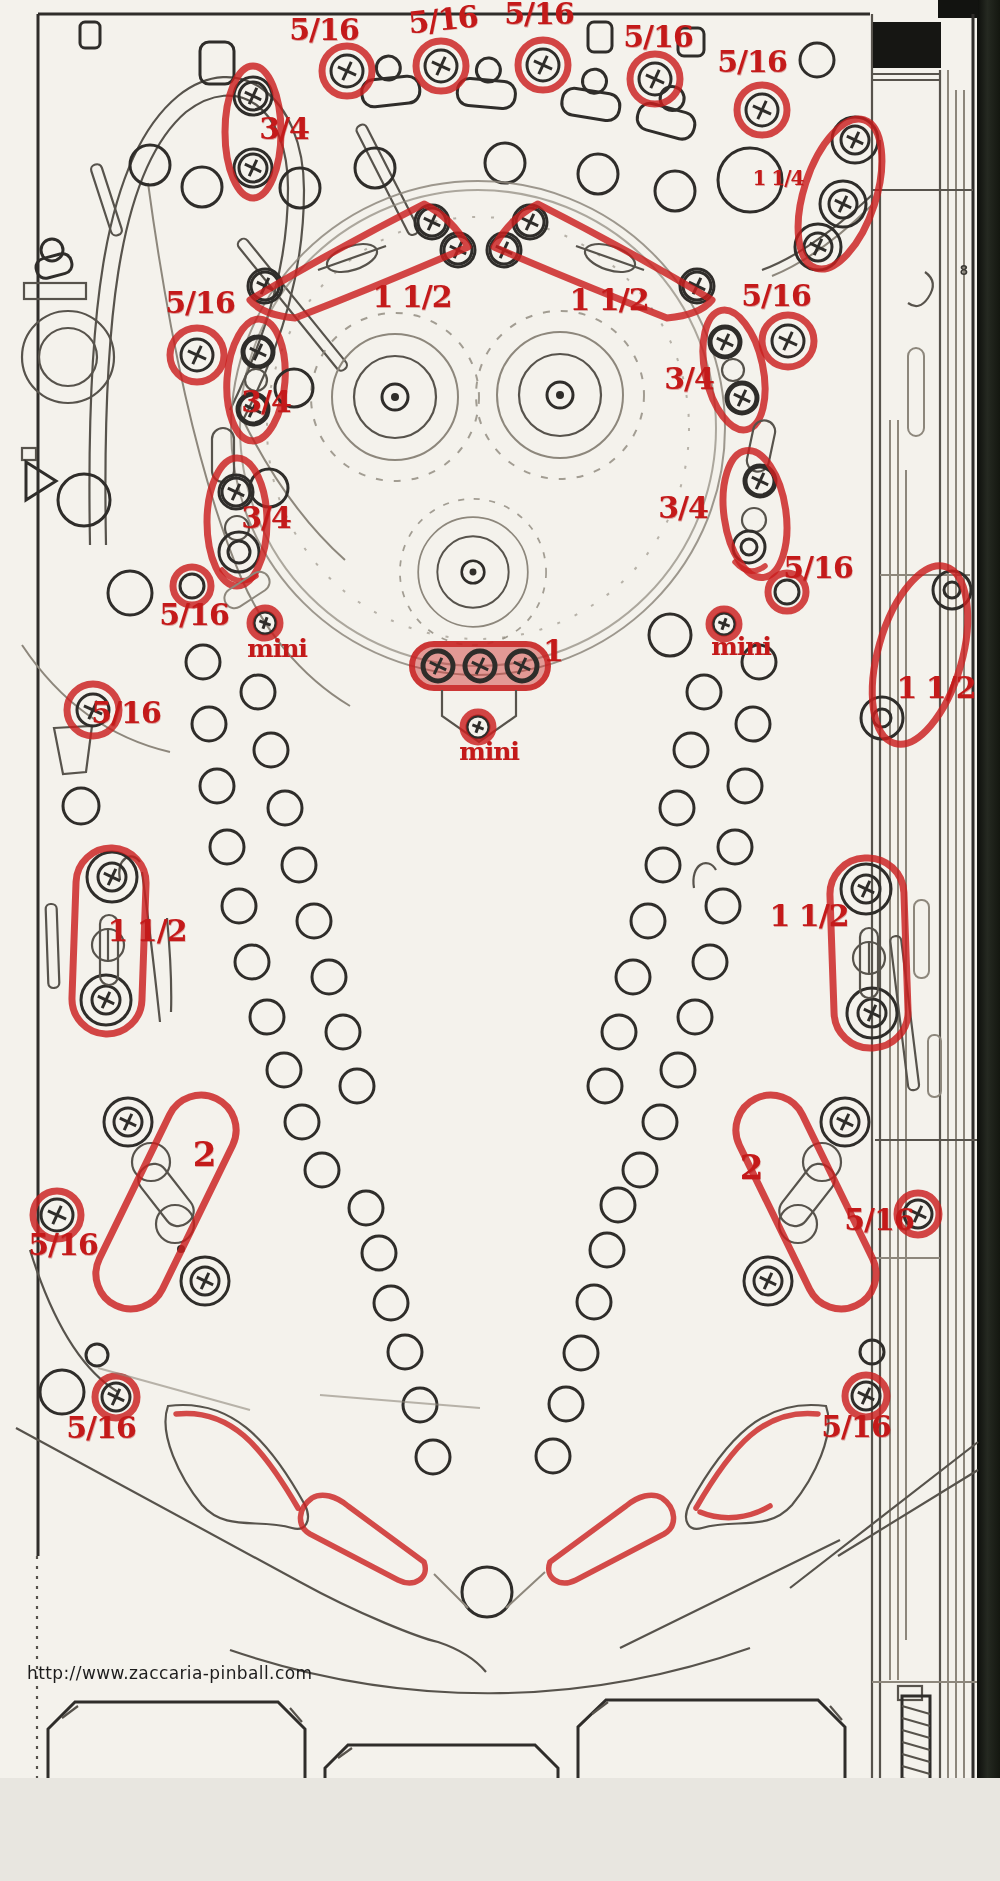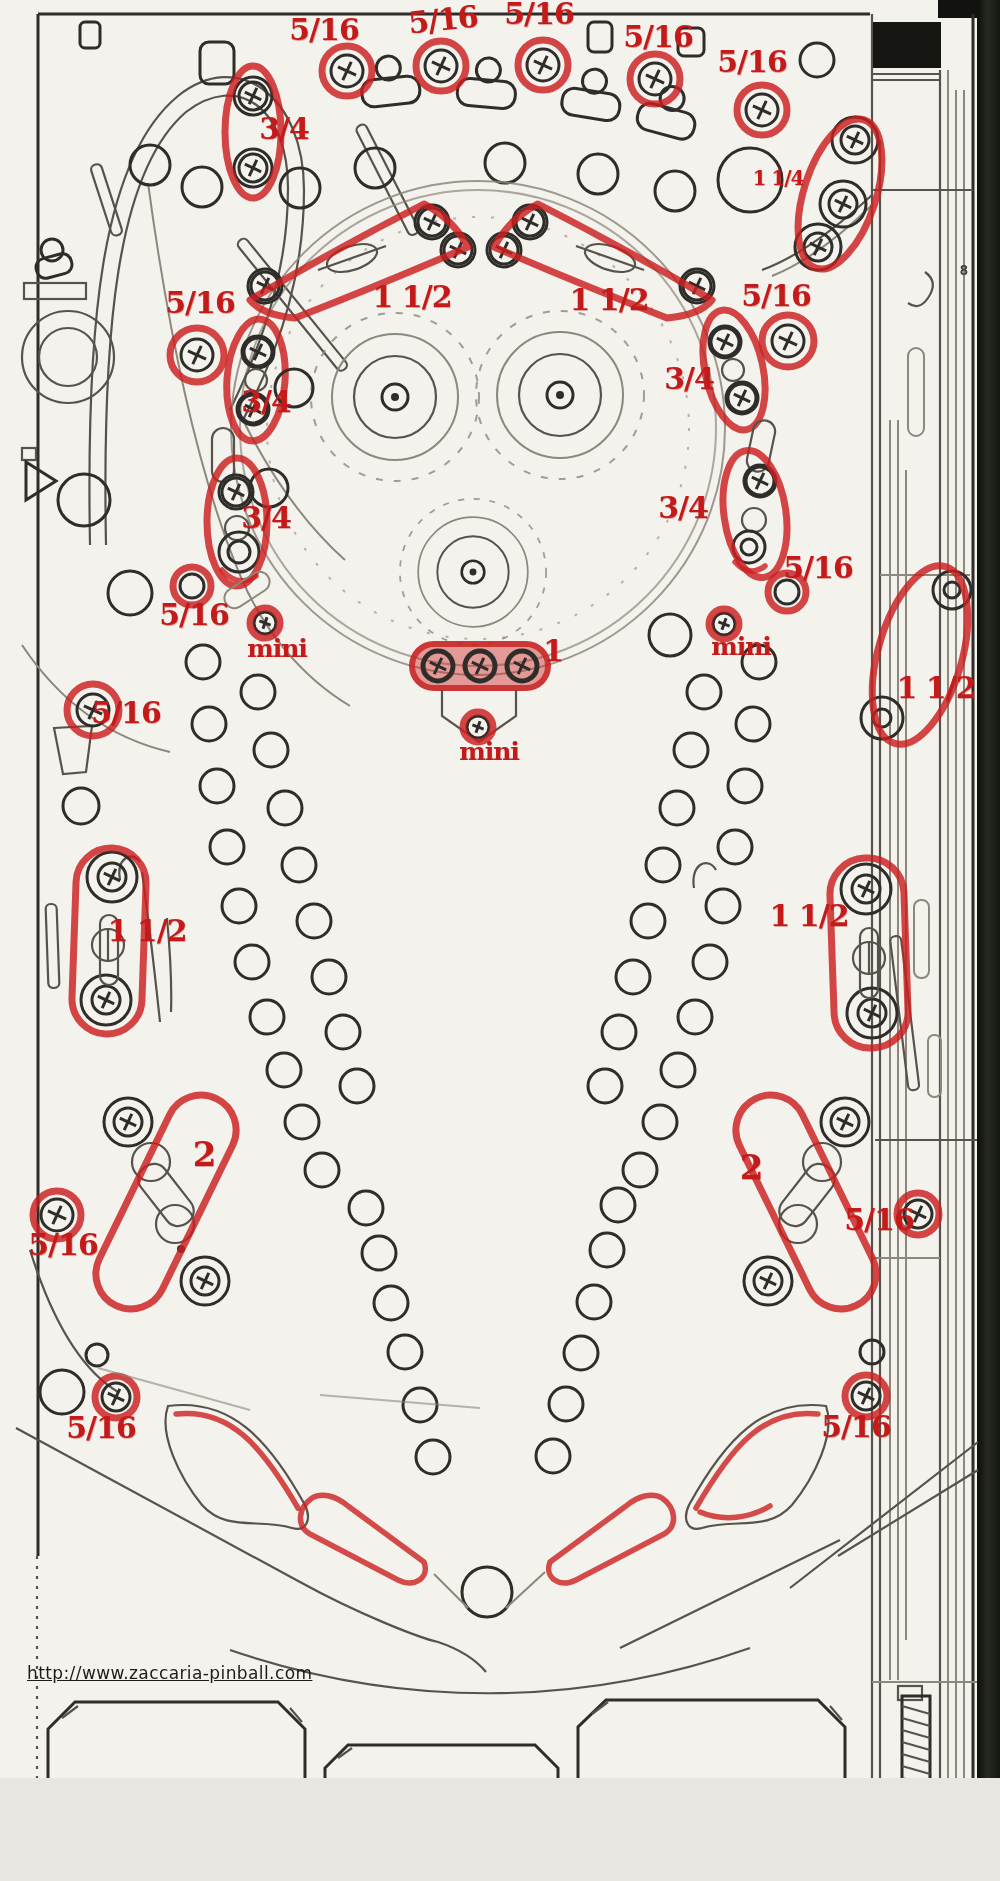--- a/index.html
+++ b/index.html
@@ -10,21 +10,21 @@
   .k {stroke:#2f2d2a;fill:none;stroke-width:3;}
   .k2{stroke:#57534c;fill:none;stroke-width:2.2;}
   .k3{stroke:#8d877c;fill:none;stroke-width:2;}
   .r {stroke:#cb1f1f;fill:none;stroke-width:7;opacity:.82;stroke-linecap:round;stroke-linejoin:round;}
   .r2{stroke:#cb1f1f;fill:none;stroke-width:5.5;opacity:.8;stroke-linecap:round;stroke-linejoin:round;}
   .rf{fill:rgba(206,44,44,.5);stroke:#c82222;stroke-width:6;opacity:.9;}
   #annotation-layer{position:absolute;left:0;top:0;width:100%;height:100%;pointer-events:none;}
   .ann{position:absolute;font-weight:bold;color:var(--red);white-space:nowrap;letter-spacing:-1px;
        line-height:1;text-shadow:.6px .6px 0 rgba(175,25,25,.35);}
   .ann.ink{color:#3a3833;font-family:"Liberation Sans",sans-serif;font-weight:bold;letter-spacing:0;text-shadow:none;}
-  .watermark{position:absolute;font-family:"DejaVu Sans",sans-serif;font-size:17px;color:#1c1c1c;letter-spacing:.4px;text-decoration:underline;}
+  .watermark{position:absolute;font-family:"DejaVu Sans",sans-serif;font-size:17px;color:#1c1c1c;letter-spacing:.4px;}
 </style>
 </head>
 <body>
 
 <div class="stage">
 <svg width="1000" height="1881" viewBox="0 0 1000 1881">
   <defs>
     <g id="p16">
           <circle r="16" class="k"></circle>
           <path d="M-10,0H10M0,-10V10" class="k" stroke-width="2.4" transform="rotate(25)"></path>

